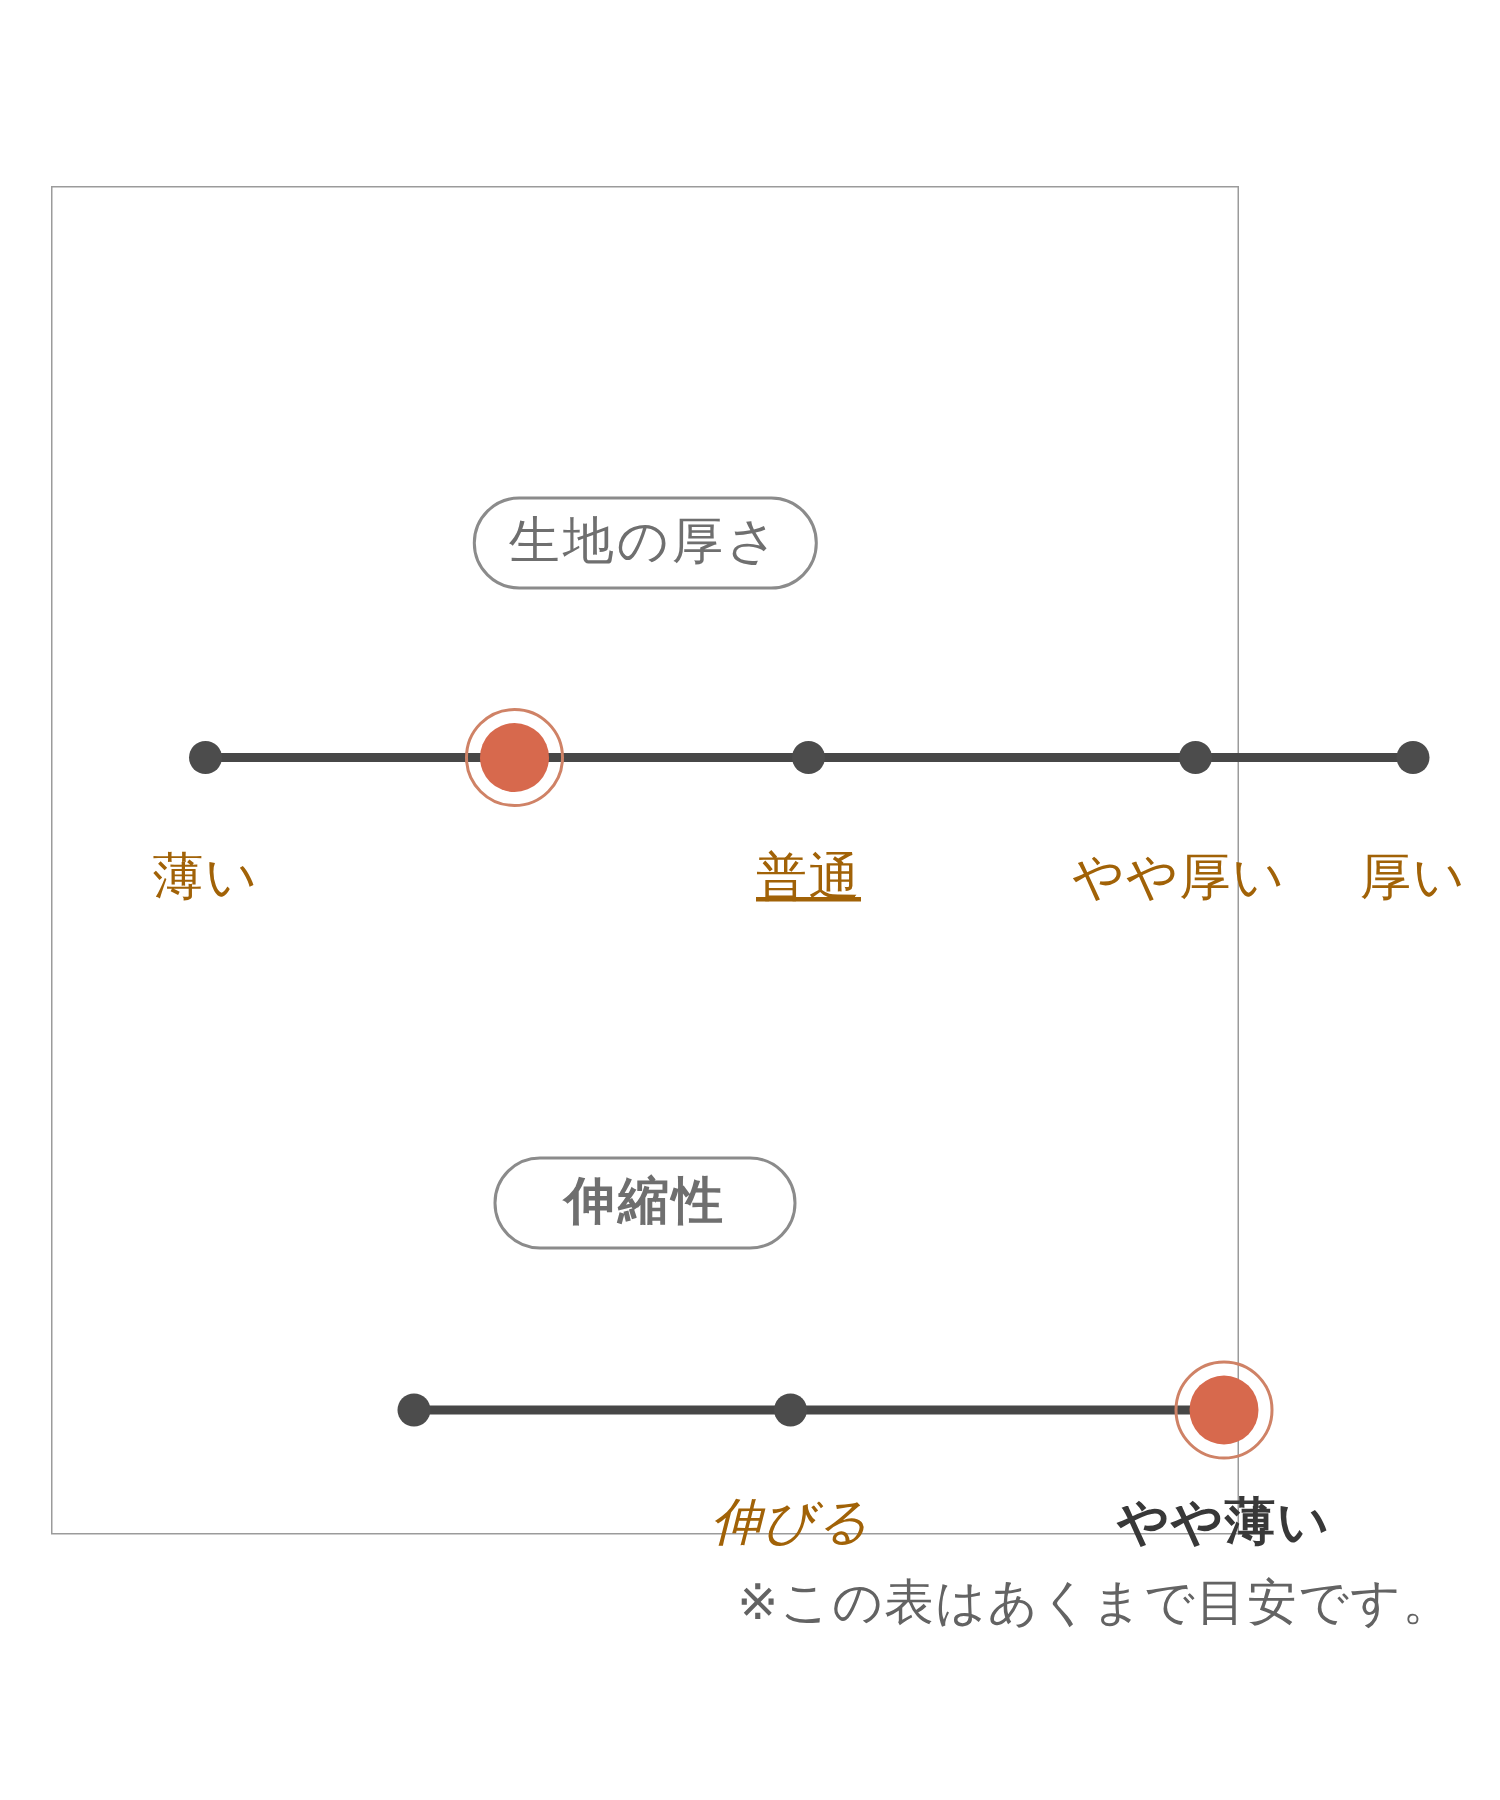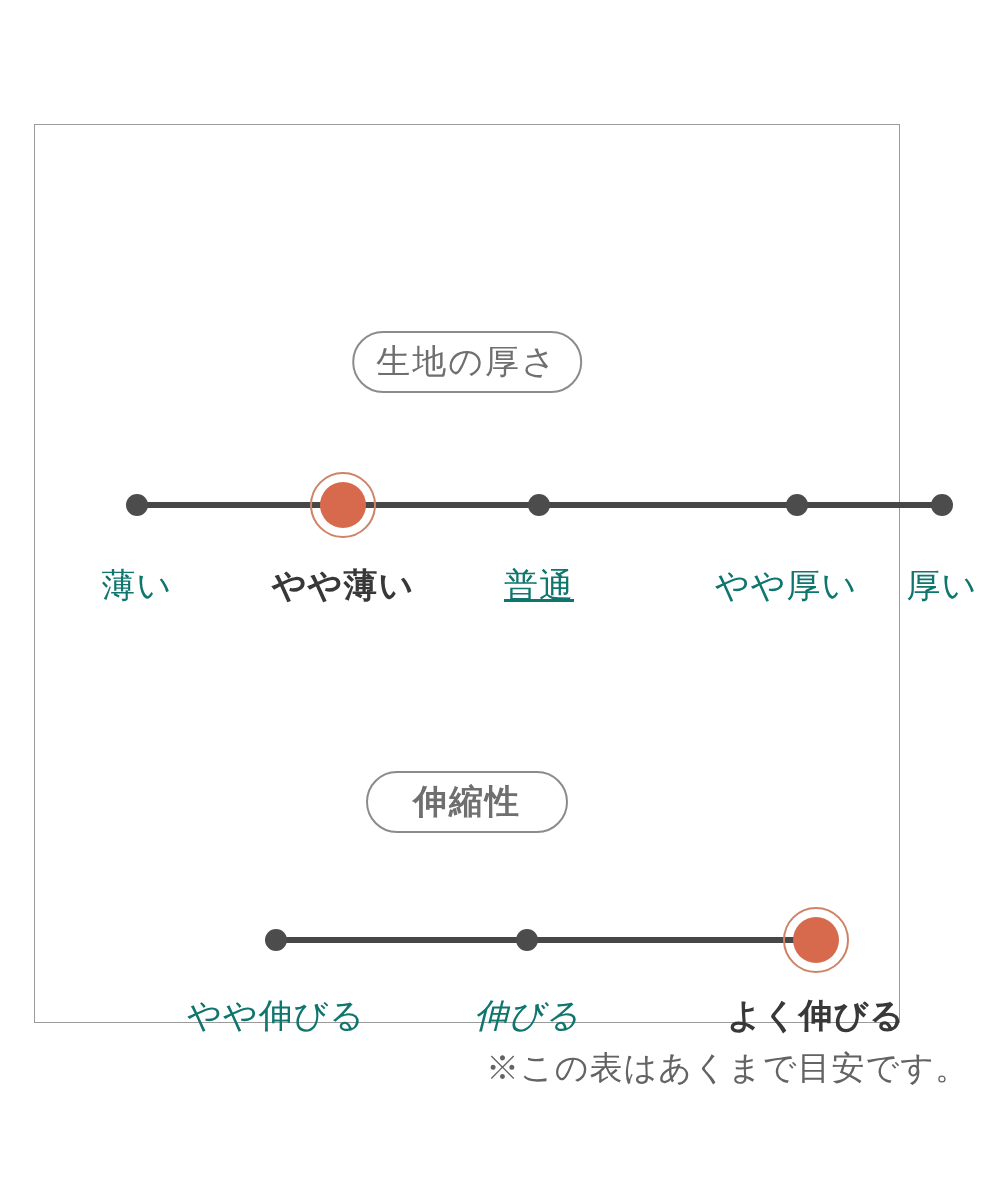--- a/index.html
+++ b/index.html
@@ -1,21 +1,21 @@
 <!DOCTYPE html>
 <html><head>
 <meta charset="utf-8">
 <style>
   html,body{margin:0;padding:0;background:#ffffff;}
   .canvas{
     position:relative;width:1000px;height:1200px;background:#ffffff;overflow:hidden;
     font-family:"DejaVu Sans","Liberation Sans",sans-serif;
   }
   .frame{
-    position:absolute;left:34px;top:124px;width:866px;height:899px;
+    position:absolute;left:34px;top:124px;width:792px;height:899px;
     border:1px solid #9b9b9b;box-sizing:border-box;background:#ffffff;
   }
   
   .pill{
     position:absolute;left:50%;transform:translateX(-50%);
     box-sizing:border-box;min-width:202px;height:62px;
     border:2px solid #8b8b8b;border-radius:31px;
     color:#6f6f6f;font-size:34px;line-height:57px;text-align:center;
     padding:0 22px;letter-spacing:2px;white-space:nowrap;
   }
@@ -40,29 +40,29 @@
     width:62px;height:62px;margin-left:-33px;margin-top:-33px;
     border:2px solid #cf8266;border-radius:50%;background:transparent;
   }
   .dot.selected .ring{display:block;}
   
   .p10{left:102px;}.p11{left:308px;}.p12{left:504px;text-decoration:underline;}.p13{left:703px;margin-left:48px;}.p14{left:907px;text-align:right;}
   .p20{left:241px;}.p21{left:492px;font-style:italic;}.p22{left:781px;}
   
   .lbl{
     position:absolute;transform:translateX(-50%);
-    font-size:34px;line-height:1.1;color:#0f766e;white-space:nowrap;letter-spacing:1px;
+    font-size:34px;line-height:1.1;color:#a16207;white-space:nowrap;letter-spacing:1px;
   }
   .lr1{top:442px;}
   .lr2{top:872px;}
   .lbl.selected{font-weight:bold;color:#383838;}
   
   .note{
     position:absolute;top:1046px;right:31px;
-    font-size:33px;color:#636363;letter-spacing:1px;white-space:nowrap;font-family:Liberation Serif, serif;
+    font-size:33px;color:#636363;letter-spacing:1px;white-space:nowrap;
   }
 </style>
 </head>
 <body>
 
 <div class="canvas">
 
   <div class="frame">
 
     <div class="pill pill-1">
@@ -73,38 +73,36 @@
 
     <div class="dot dr1 p10"></div>
     <div class="dot dr1 p11 selected">
         <div class="ring"></div>
       </div>
     <div class="dot dr1 p12"></div>
     <div class="dot dr1 p13"></div>
     <div class="dot dr1 p14"></div>
 
     <span class="lbl lr1 p10">薄い</span>
-    <span class="lbl lr1 p11 selected">やや薄い</span>
     <span class="lbl lr1 p12">普通</span>
     <span class="lbl lr1 p13">やや厚い</span>
     <span class="lbl lr1 p14">厚い</span>
 
     <div class="pill pill-2">
       <span>伸縮性</span>
     </div>
 
     <div class="track track-2"></div>
 
     <div class="dot dr2 p20"></div>
     <div class="dot dr2 p21"></div>
     <div class="dot dr2 p22 selected">
         <div class="ring"></div>
       </div>
 
-    <span class="lbl lr2 p20">やや伸びる</span>
     <span class="lbl lr2 p21">伸びる</span>
-    <span class="lbl lr2 p22 selected">よく伸びる</span>
+    <span class="lbl lr2 p22 selected">やや薄い</span>
 
   </div>
 
   <div class="note">※この表はあくまで目安です。</div>
 
 </div>
 
 </body></html>

